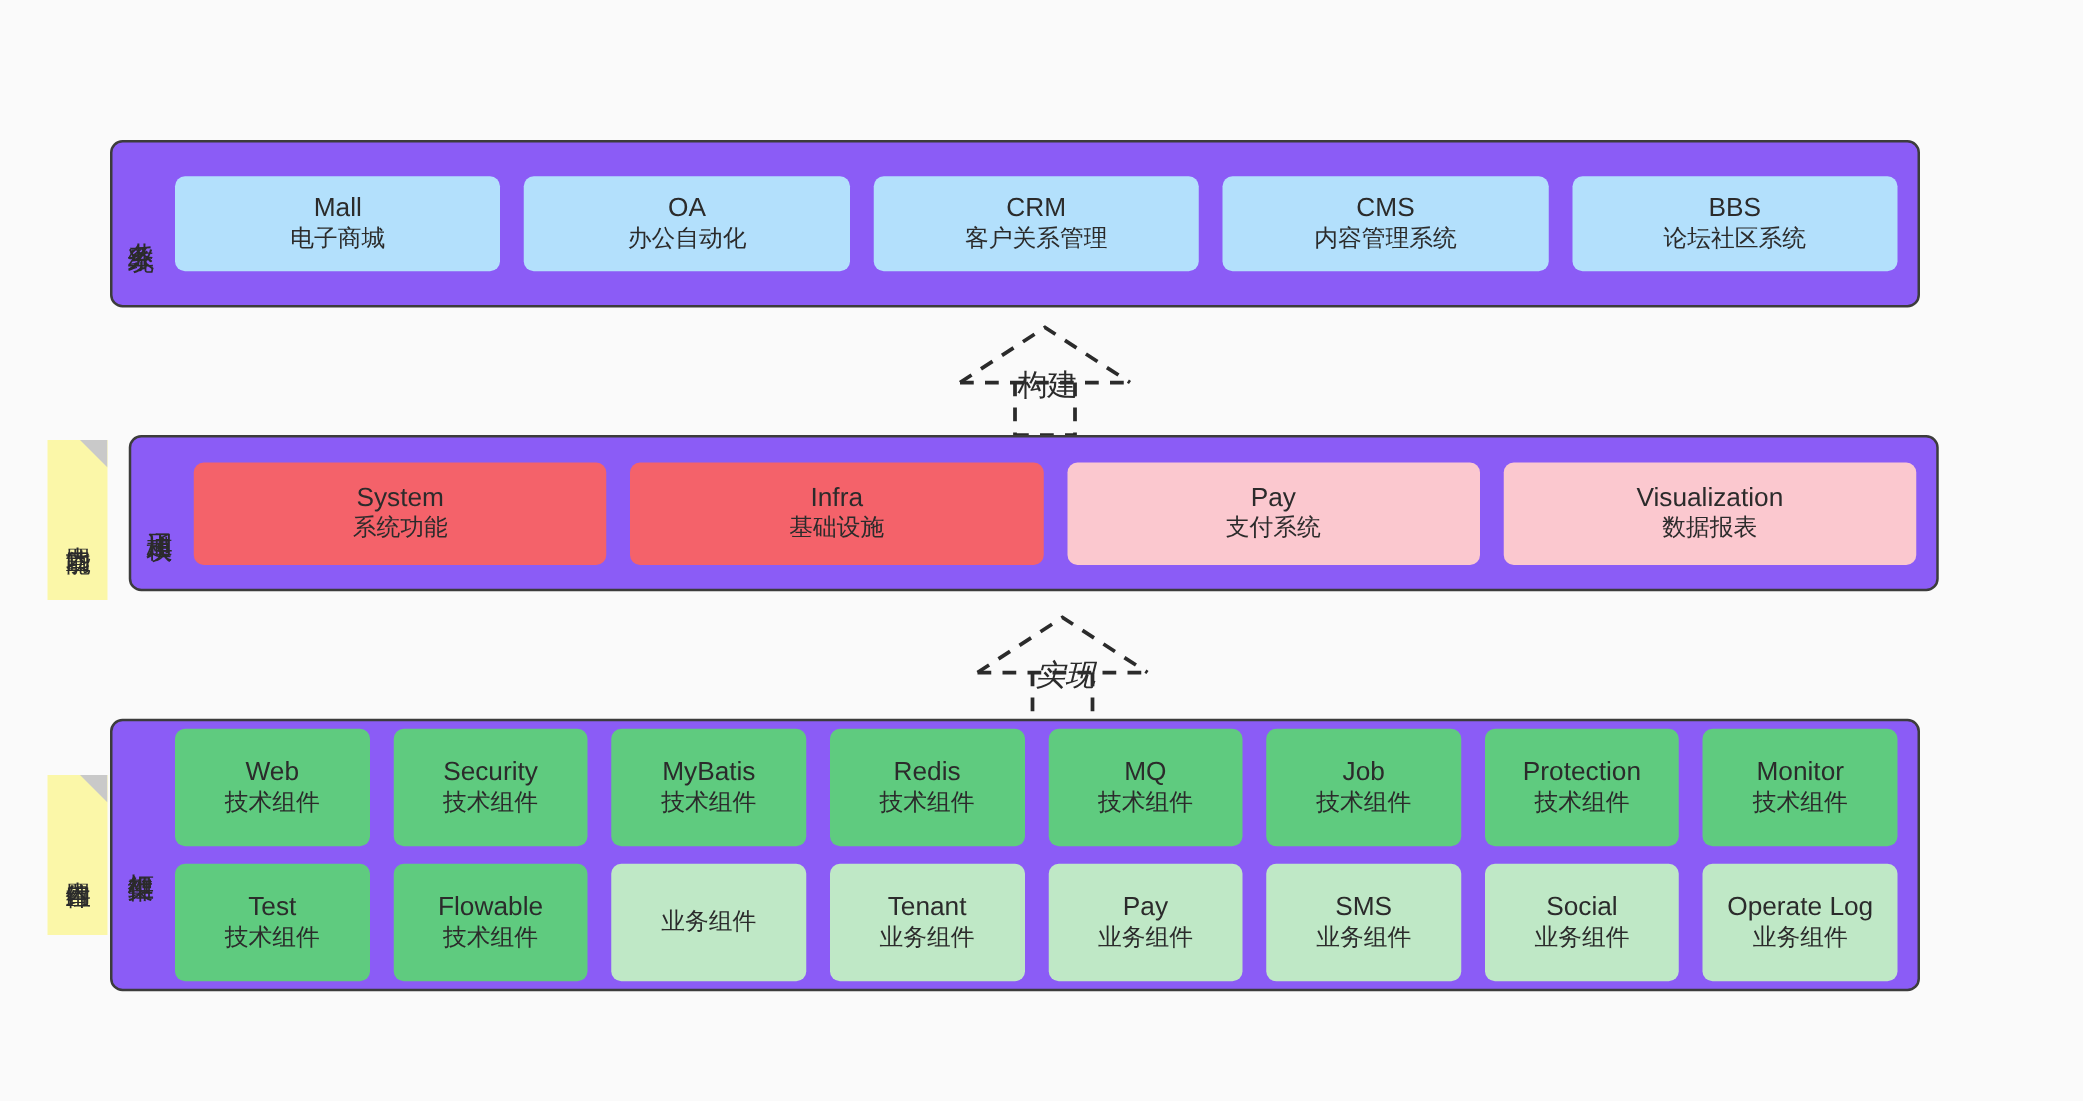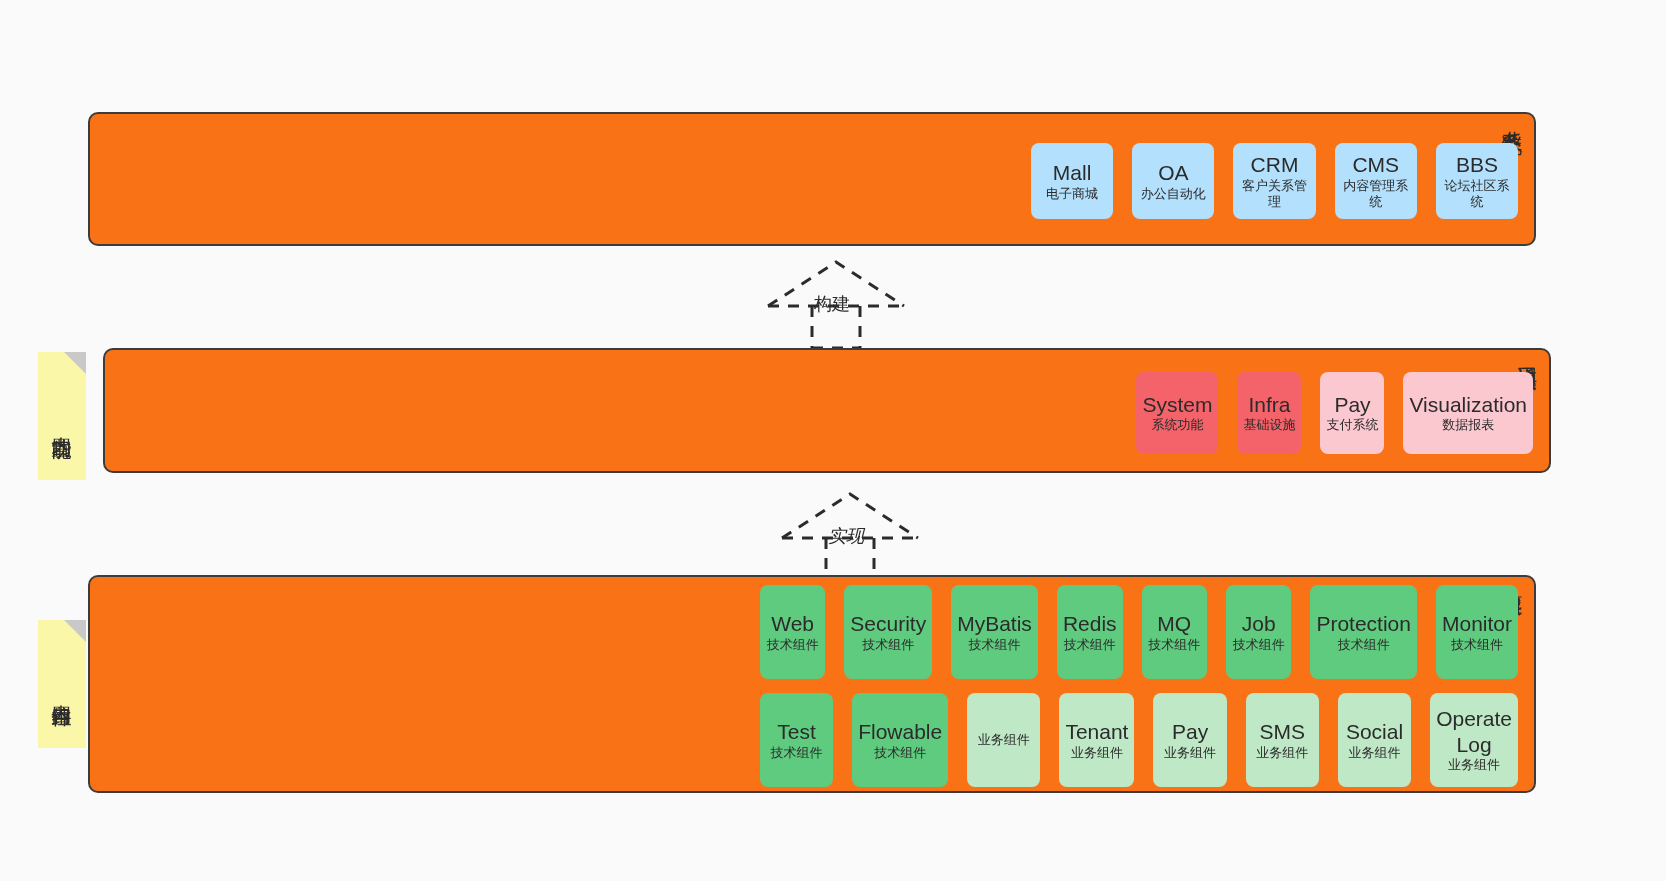--- a/index.html
+++ b/index.html
@@ -18,27 +18,26 @@
   }
 
   .canvas {
     position: absolute;
     inset: 0;
   }
 
   
   .layer {
     position: absolute;
-    background: #f97316;
+    background: #8b5cf6;
     border: 2px solid #3c3c3c;
     border-radius: 10px;
     box-sizing: border-box;
     display: flex;
-    align-items: flex-end;
-    flex-direction: column;
+    align-items: center;
   }
 
   
   .layer-title {
     flex: 0 0 auto;
     width: 44px;
     display: flex;
     align-items: center;
     justify-content: center;
     font-size: 21px;
@@ -75,21 +74,21 @@
     justify-content: center;
     text-align: center;
     box-sizing: border-box;
     padding: 6px 6px;
   }
   .node .en {
     font-size: 21px;
     line-height: 1.22;
   }
   .node .cn {
-    font-size: 13px;
+    font-size: 19px;
     line-height: 1.25;
   }
 
   .node.blue       { background: #b3e0fc; }
   .node.red        { background: #f4626a; }
   .node.pink       { background: #fbc8cf; }
   .node.green      { background: #5fcb7f; }
   .node.lightgreen { background: #bfe8c6; }
 
   
@@ -131,21 +130,21 @@
   
   .arrow {
     position: absolute;
   }
   .arrow svg {
     display: block;
     overflow: visible;
   }
   .arrow-label {
     position: absolute;
-    font-size: 18px;
+    font-size: 24px;
     color: #2b2b2b;
     background: transparent;
     white-space: nowrap;
   }
 </style>
 </head>
 <body>
 
 <div class="canvas">
 

